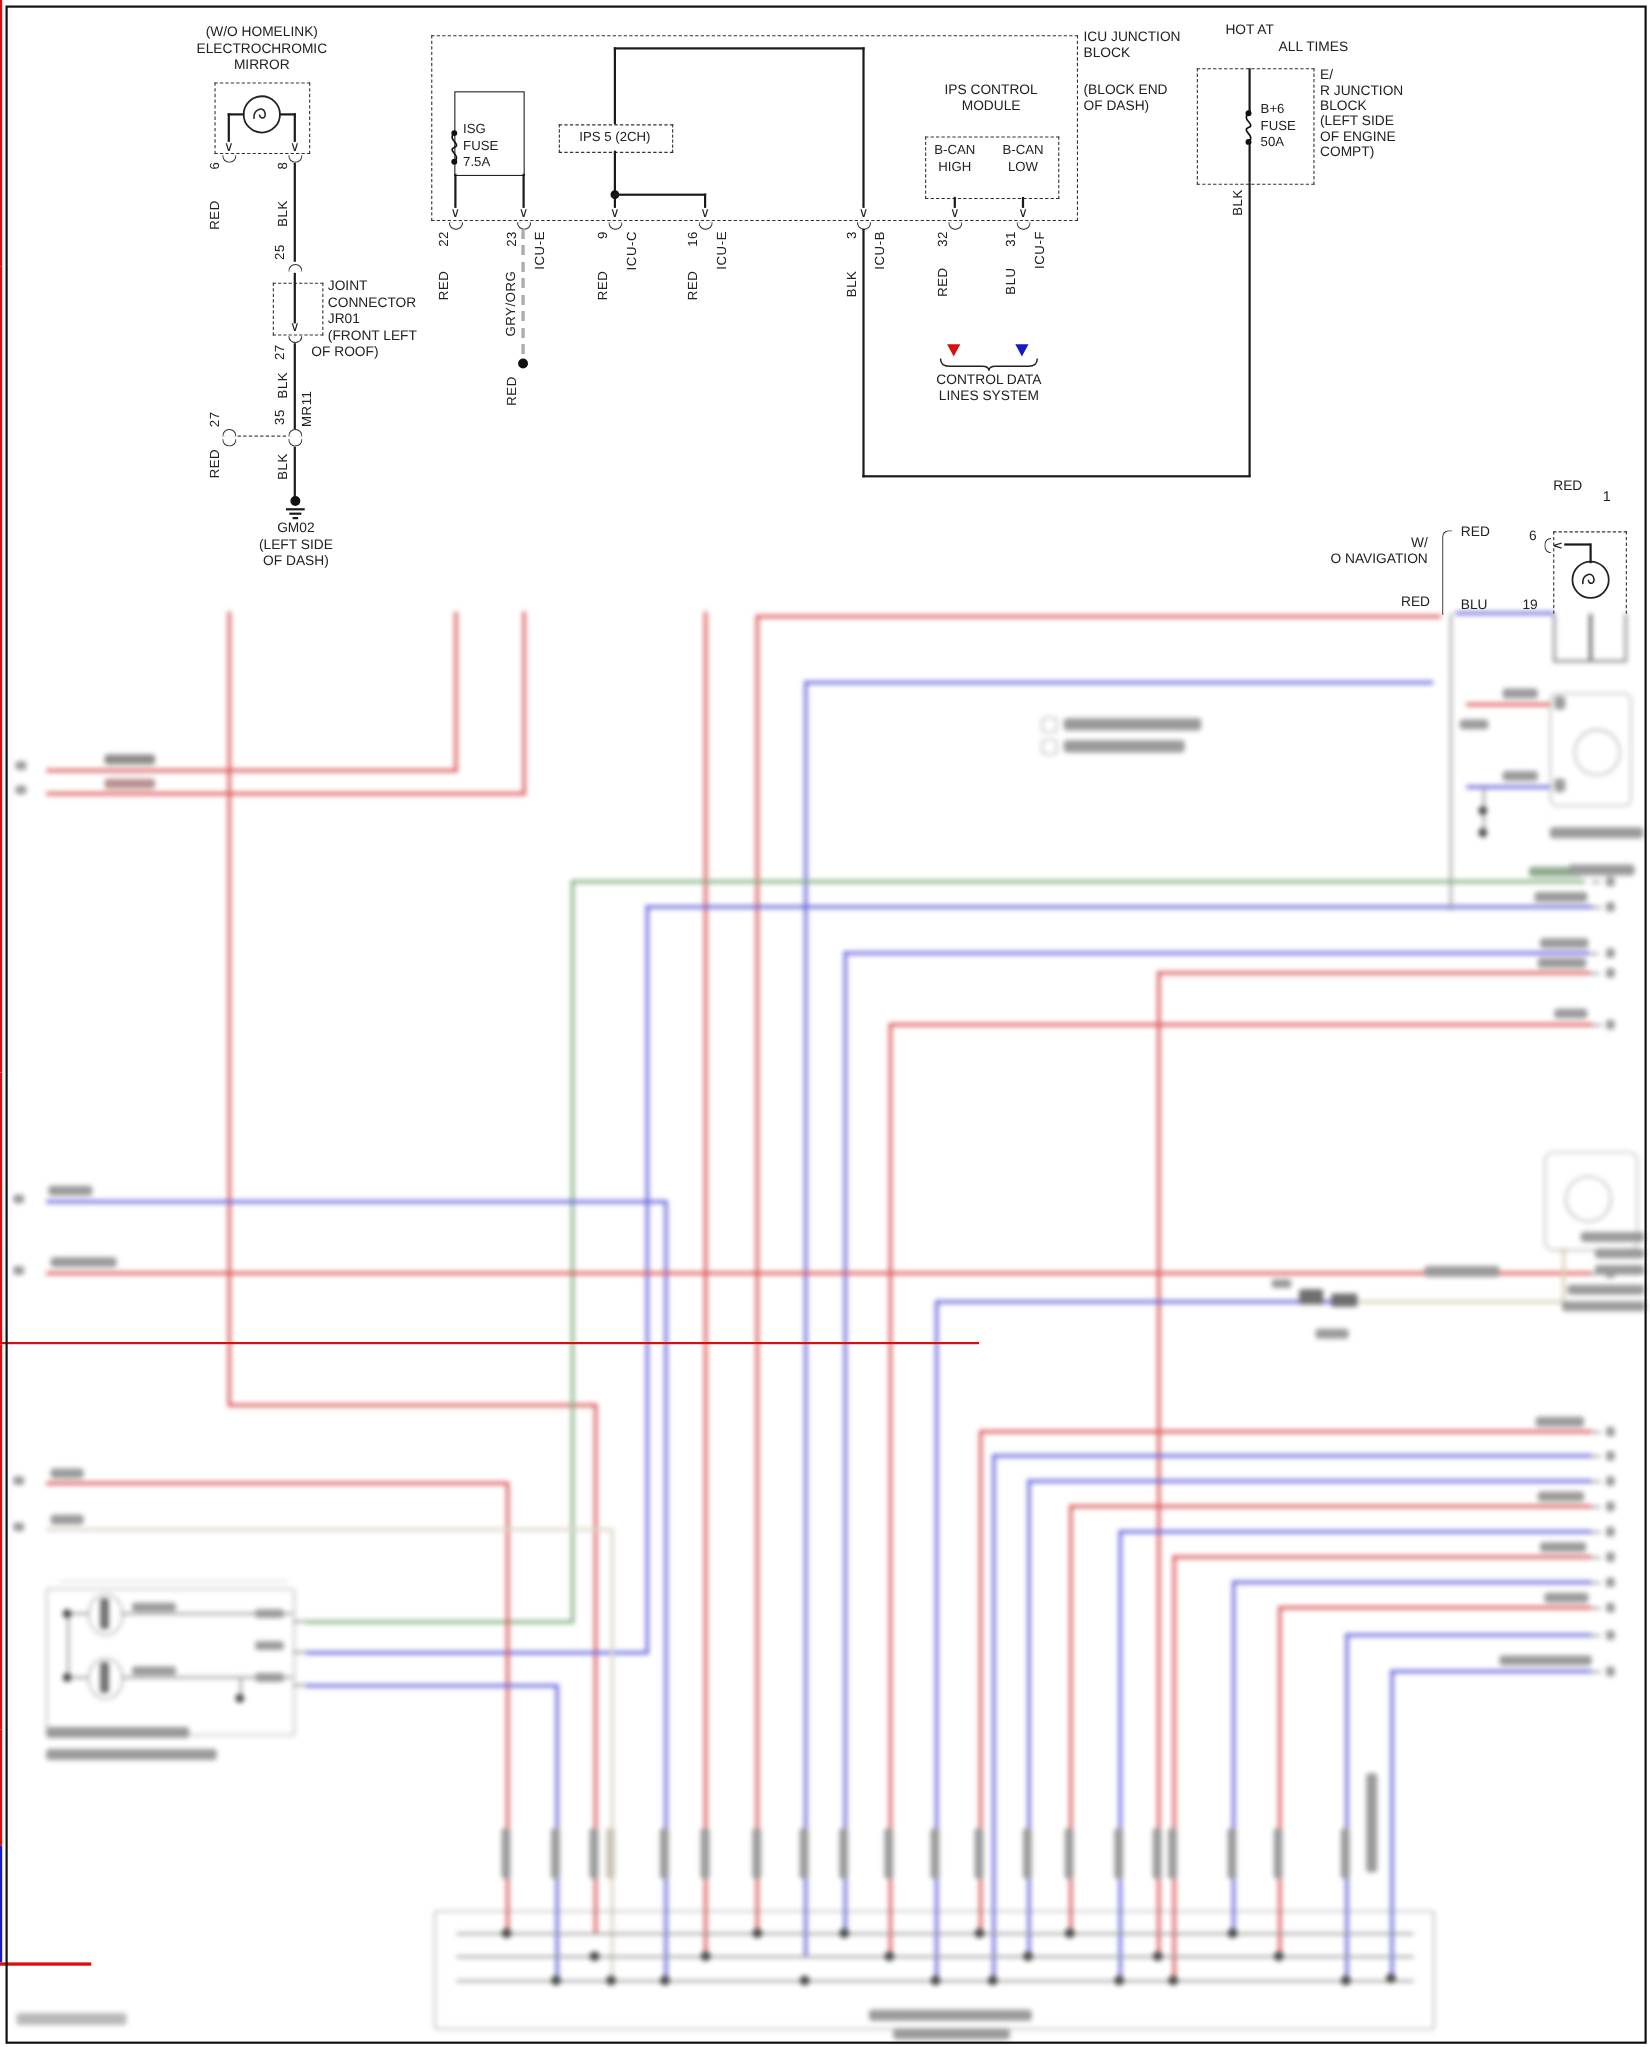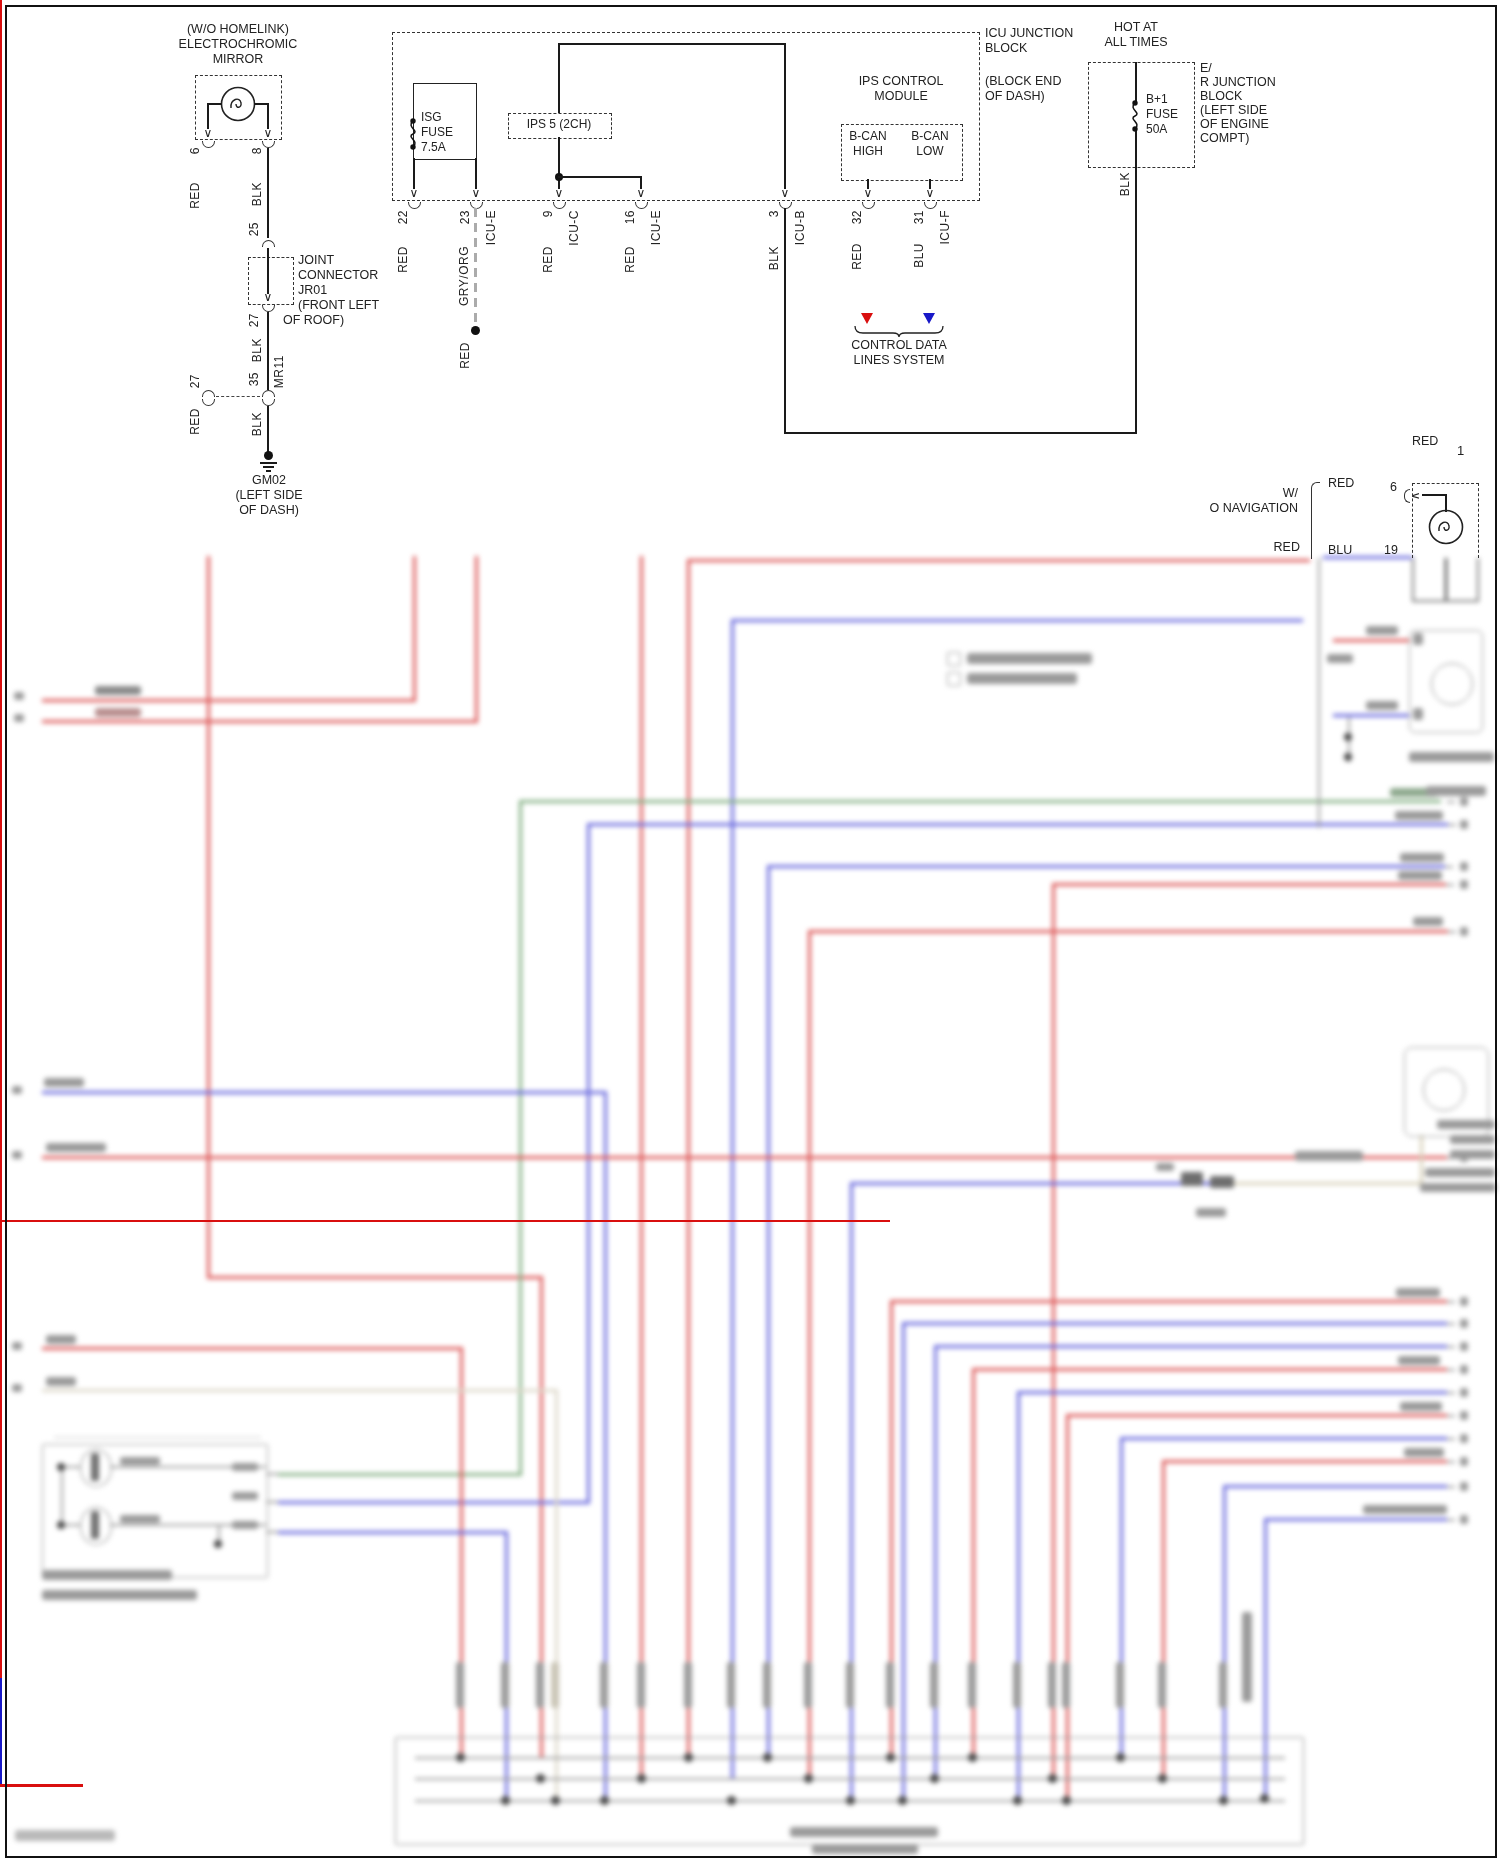--- a/index.html
+++ b/index.html
@@ -450,30 +450,30 @@
     <div class="vt" style="left:912px;top:243px">BLU</div>
     <div class="tri trir" style="left:861px;top:313px"></div>
     <div class="tri trib" style="left:923px;top:313px"></div>
     <svg style="left:853px;top:325px" width="92" height="12" viewBox="0 0 92 12">
       <path d="M2 1 Q2 8 10 8 L40 8 Q46 8 46 12 Q46 8 52 8 L82 8 Q90 8 90 1" fill="none" stroke="#222" stroke-width="1.3"></path>
     </svg>
     <div class="t tc" style="left:824px;top:338px;width:150px">CONTROL DATA</div>
     <div class="t tc" style="left:824px;top:353px;width:150px">LINES SYSTEM</div>
 
     <div class="t tc" style="left:1086px;top:20px;width:100px">HOT AT</div>
-    <div class="t tc" style="left:1086px;top:35px;width:100px">ALL TIMES</div>
+    <div class="t tc" style="left:1144px;top:35px;width:100px">ALL TIMES</div>
     <div class="dash" style="left:1088px;top:62px;width:105px;height:104px"></div>
     <div class="v" style="left:1135px;top:62px;height:41px"></div>
     <svg style="left:1129px;top:100px" width="13" height="34" viewBox="-6 0 13 34">
       <circle cx="0" cy="3" r="2.7" fill="#111"></circle>
         <circle cx="0" cy="29" r="2.7" fill="#111"></circle>
       <path d="M0 3 C -7 9 7 13 0 16 C -7 19 7 23 0 29" fill="none" stroke="#111" stroke-width="1.5"></path>
     </svg>
     <div class="v" style="left:1135px;top:131px;height:35px"></div>
-    <div class="t" style="left:1146px;top:92px;font-size:12px">B+1</div>
+    <div class="t" style="left:1146px;top:92px;font-size:12px">B+6</div>
     <div class="t" style="left:1146px;top:107px;font-size:12px">FUSE</div>
     <div class="t" style="left:1146px;top:122px;font-size:12px">50A</div>
     <div class="t" style="left:1200px;top:61px">E/</div>
     <div class="t" style="left:1200px;top:75px">R JUNCTION</div>
     <div class="t" style="left:1200px;top:89px">BLOCK</div>
     <div class="t" style="left:1200px;top:103px">(LEFT SIDE</div>
     <div class="t" style="left:1200px;top:117px">OF ENGINE</div>
     <div class="t" style="left:1200px;top:131px">COMPT)</div>
     <div class="v" style="left:1135px;top:166px;height:267px"></div>
     <div class="vt" style="left:1118px;top:172px">BLK</div>

